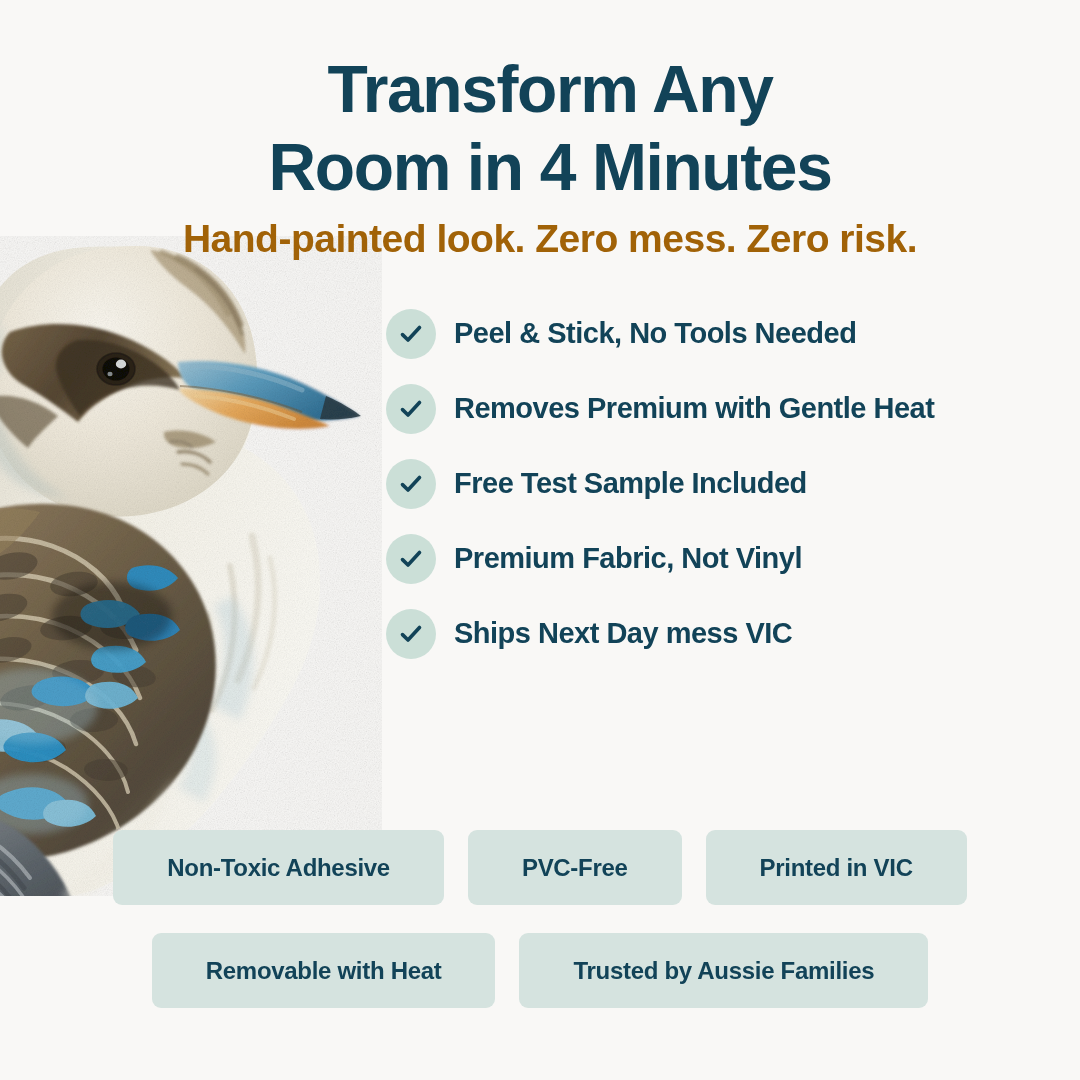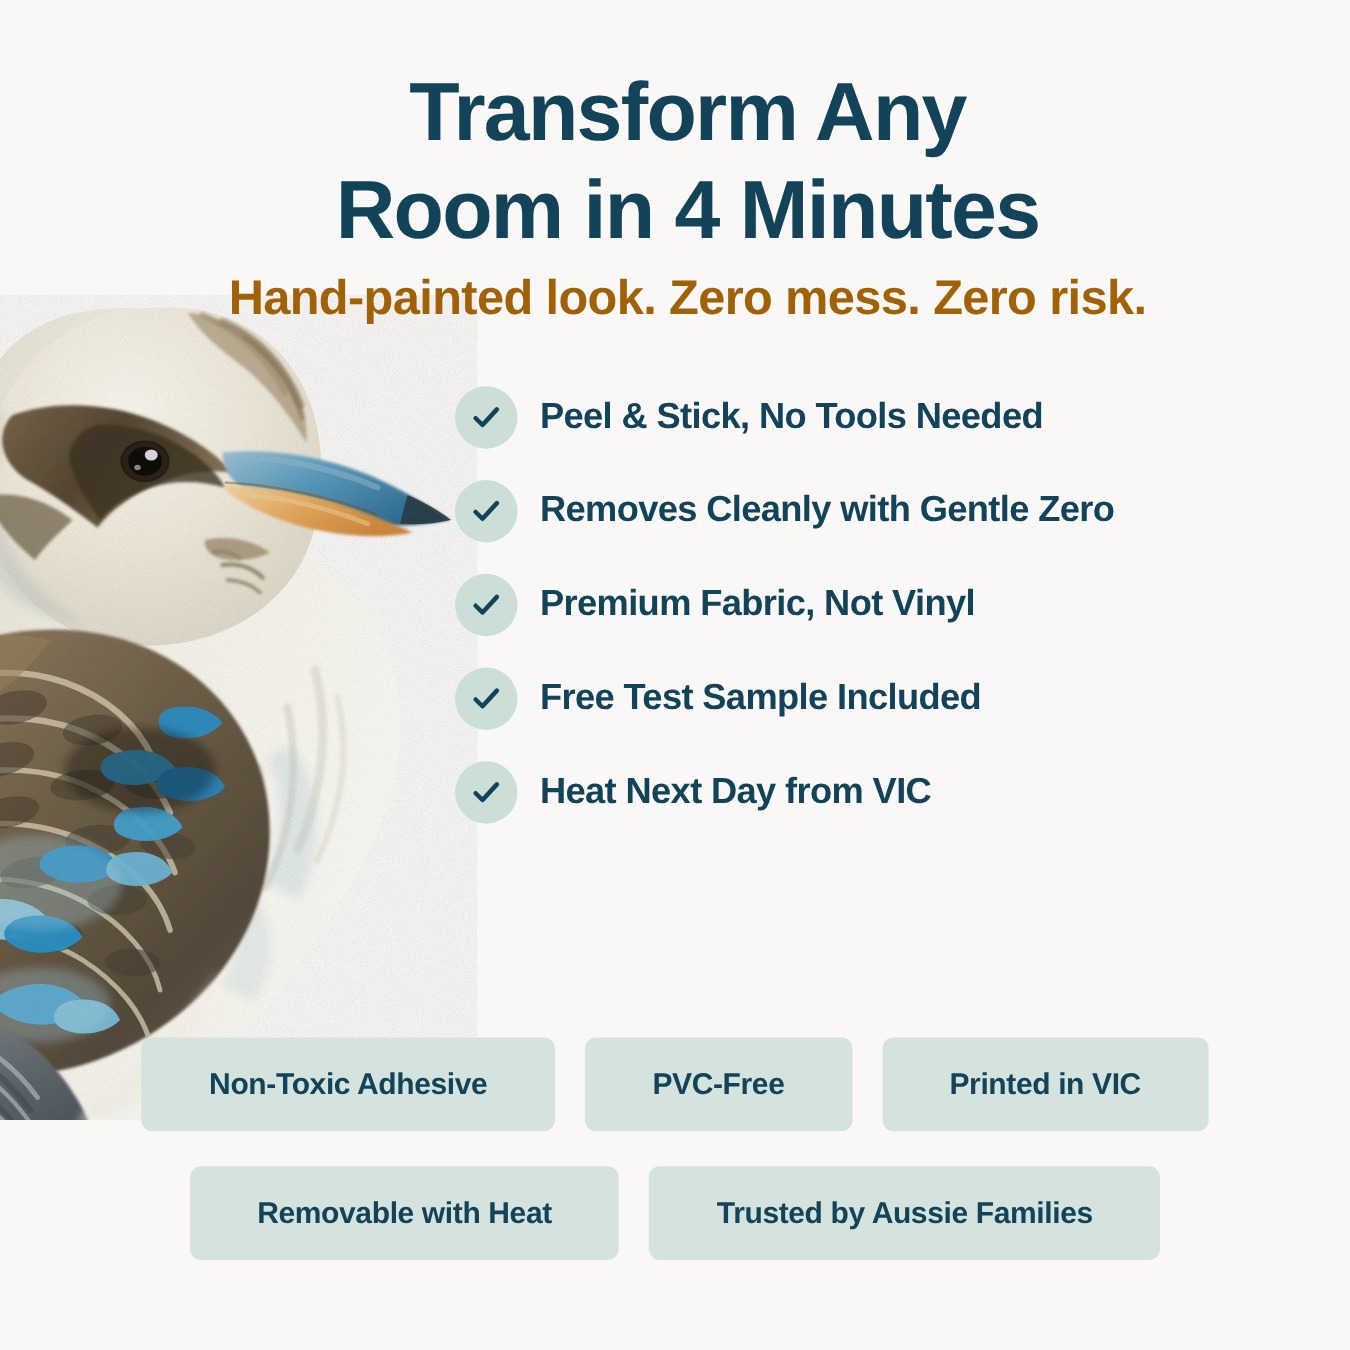--- a/index.html
+++ b/index.html
@@ -45,21 +45,21 @@
     font-size:39px;
     line-height:38px;
     font-weight:bold;
     color:#a16207;
     letter-spacing:-0.5px;
   }
 
   
   #benefit-list {
     position:absolute;
-    left:364px; top:296px;
+    left:386px; top:296px;
     width:580px;
   }
   .benefit-row {
     display:flex;
     align-items:center;
     height:75px;
   }
   .benefit-row .check-circle {
     flex:0 0 auto;
     width:50px; height:50px;
@@ -365,49 +365,49 @@
       </span>
       <span class="benefit-label">Peel &amp; Stick, No Tools Needed</span>
     </div>
 
     <div class="benefit-row">
       <span class="check-circle">
         <svg width="28" height="28" viewBox="0 0 28 28" aria-hidden="true">
           <path d="M5.5 14.6 L11 20 L22.5 7.5" fill="none" stroke="#124358" stroke-width="3.6" stroke-linecap="round" stroke-linejoin="round"></path>
         </svg>
       </span>
-      <span class="benefit-label">Removes Cleanly with Gentle Zero</span>
+      <span class="benefit-label">Removes Premium with Gentle Heat</span>
+    </div>
+
+    <div class="benefit-row">
+      <span class="check-circle">
+        <svg width="28" height="28" viewBox="0 0 28 28" aria-hidden="true">
+          <path d="M5.5 14.6 L11 20 L22.5 7.5" fill="none" stroke="#124358" stroke-width="3.6" stroke-linecap="round" stroke-linejoin="round"></path>
+        </svg>
+      </span>
+      <span class="benefit-label">Free Test Sample Included</span>
     </div>
 
     <div class="benefit-row">
       <span class="check-circle">
         <svg width="28" height="28" viewBox="0 0 28 28" aria-hidden="true">
           <path d="M5.5 14.6 L11 20 L22.5 7.5" fill="none" stroke="#124358" stroke-width="3.6" stroke-linecap="round" stroke-linejoin="round"></path>
         </svg>
       </span>
       <span class="benefit-label">Premium Fabric, Not Vinyl</span>
     </div>
 
+
     <div class="benefit-row">
       <span class="check-circle">
         <svg width="28" height="28" viewBox="0 0 28 28" aria-hidden="true">
           <path d="M5.5 14.6 L11 20 L22.5 7.5" fill="none" stroke="#124358" stroke-width="3.6" stroke-linecap="round" stroke-linejoin="round"></path>
         </svg>
       </span>
-      <span class="benefit-label">Free Test Sample Included</span>
-    </div>
-
-
-    <div class="benefit-row">
-      <span class="check-circle">
-        <svg width="28" height="28" viewBox="0 0 28 28" aria-hidden="true">
-          <path d="M5.5 14.6 L11 20 L22.5 7.5" fill="none" stroke="#124358" stroke-width="3.6" stroke-linecap="round" stroke-linejoin="round"></path>
-        </svg>
-      </span>
-      <span class="benefit-label">Heat Next Day from VIC</span>
+      <span class="benefit-label">Ships Next Day mess VIC</span>
     </div>
 
   </div>
 
   <div id="badge-area">
 
     <div class="badge-row">
       <div class="badge-pill">
         <span class="badge-label">Non-Toxic Adhesive</span>
       </div>

